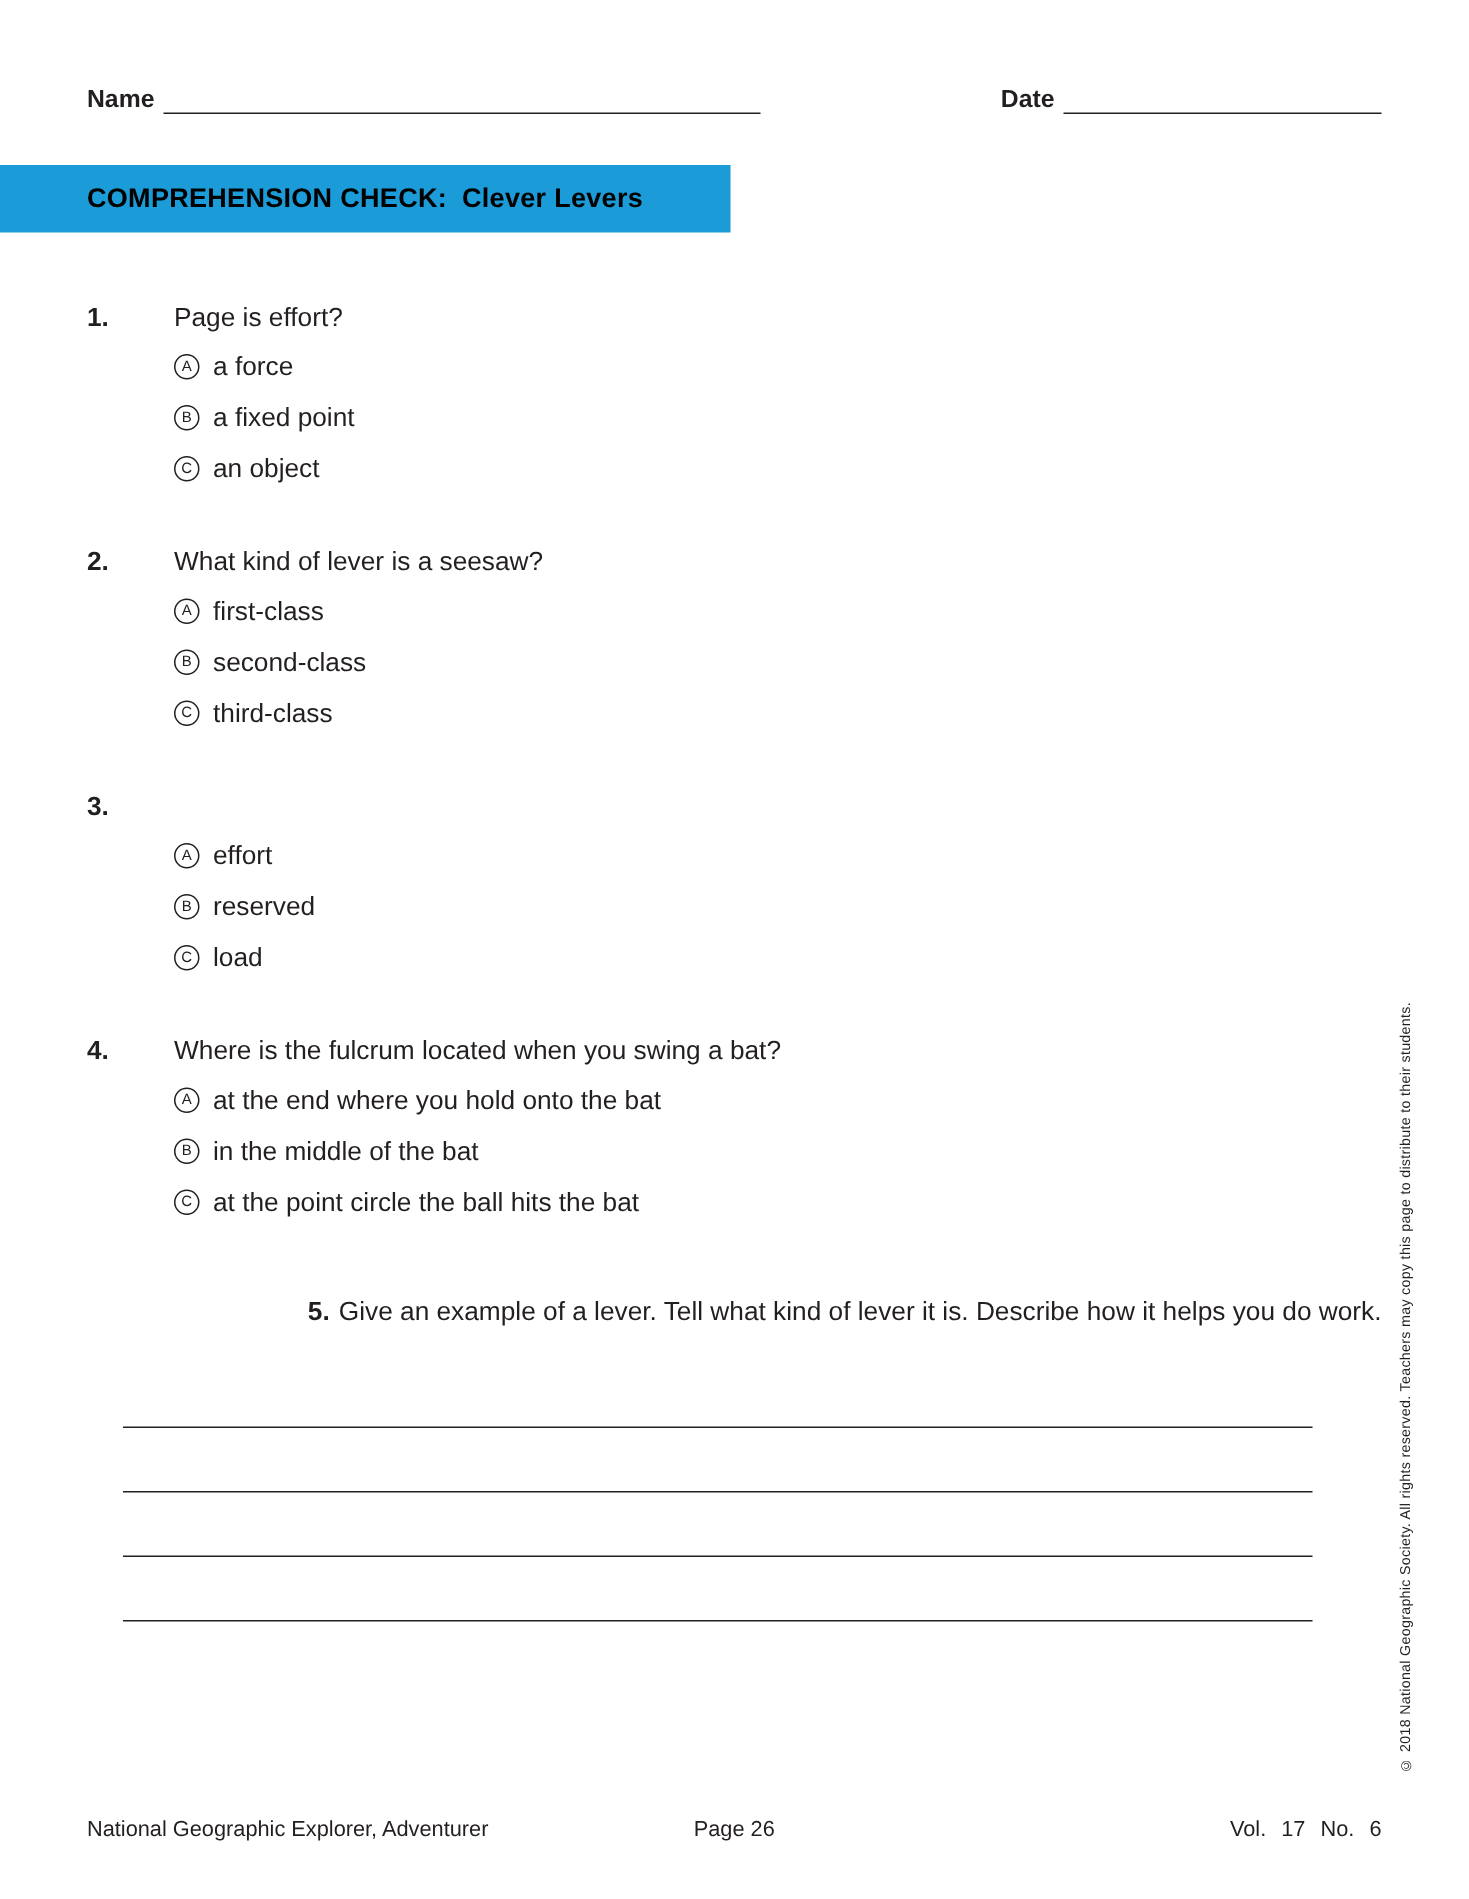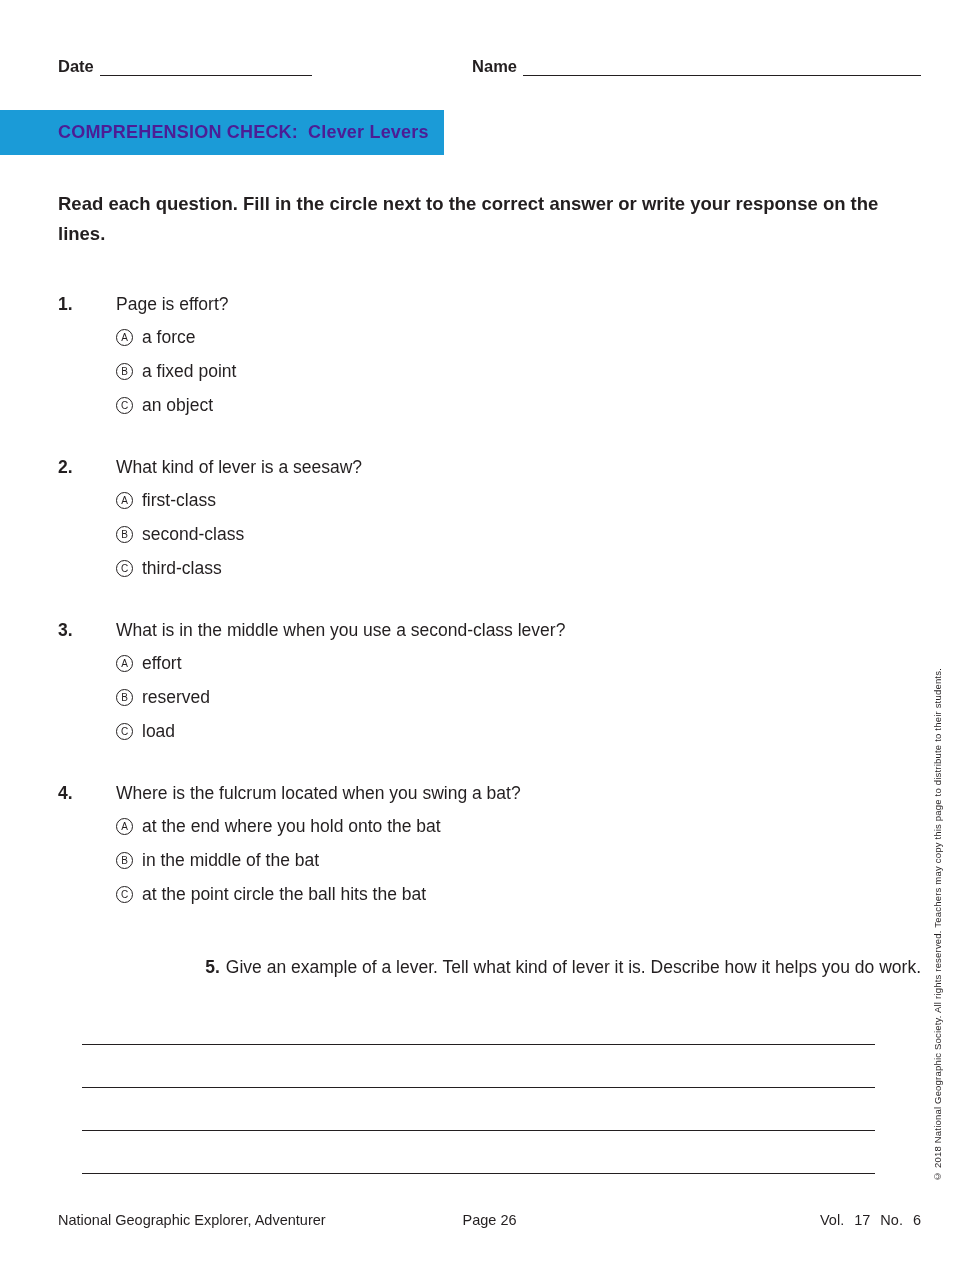--- a/index.html
+++ b/index.html
@@ -22,24 +22,24 @@
   }
   .field { display: flex; align-items: flex-end; }
   .field-label { font-weight: bold; font-size: 16.5px; padding-right: 6px; }
   .fill-line { border-bottom: 1.4px solid #231f20; height: 20px; }
   .name-line { width: 398px; }
   .date-line { width: 212px; }
 
   
   .banner {
     margin-top: 34px;
-    width: 444px;
+    width: 487px;
     height: 45px;
     background: #1b9bd7;
-    color: #4c1d95;
+    color: #000000;
     display: flex;
     align-items: center;
     padding-left: 58px;
     font-weight: bold;
     font-size: 18px;
     letter-spacing: 0.2px;
   }
   .banner .title { margin-left: 10px; }
 
   
@@ -124,35 +124,34 @@
     white-space: nowrap;
   }
 </style>
 </head>
 <body>
 
 <div class="page">
 
   <div class="header-row">
     <div class="field">
+      <span class="field-label">Name</span>
+      <span class="fill-line name-line"></span>
+    </div>
+    <div class="field">
       <span class="field-label">Date</span>
       <span class="fill-line date-line"></span>
-    </div>
-    <div class="field">
-      <span class="field-label">Name</span>
-      <span class="fill-line name-line"></span>
     </div>
   </div>
 
   <div class="banner">
     <span>COMPREHENSION CHECK:</span>
     <span class="title">Clever Levers</span>
   </div>
 
-  <p class="instructions">Read each question. Fill in the circle next to the correct answer or write your response on the lines.</p>
 
   <div class="questions">
 
     <div class="question">
       <div class="q-row">
         <span class="q-num">1.</span>
         <span class="q-text">Page is effort?</span>
       </div>
       <div class="choices">
         <div class="choice">
@@ -187,21 +186,20 @@
         <div class="choice">
           <span class="bubble">C</span>
           <span class="choice-text">third-class</span>
         </div>
       </div>
     </div>
 
     <div class="question">
       <div class="q-row">
         <span class="q-num">3.</span>
-        <span class="q-text">What is in the middle when you use a second-class lever?</span>
       </div>
       <div class="choices">
         <div class="choice">
           <span class="bubble">A</span>
           <span class="choice-text">effort</span>
         </div>
         <div class="choice">
           <span class="bubble">B</span>
           <span class="choice-text">reserved</span>
         </div>

